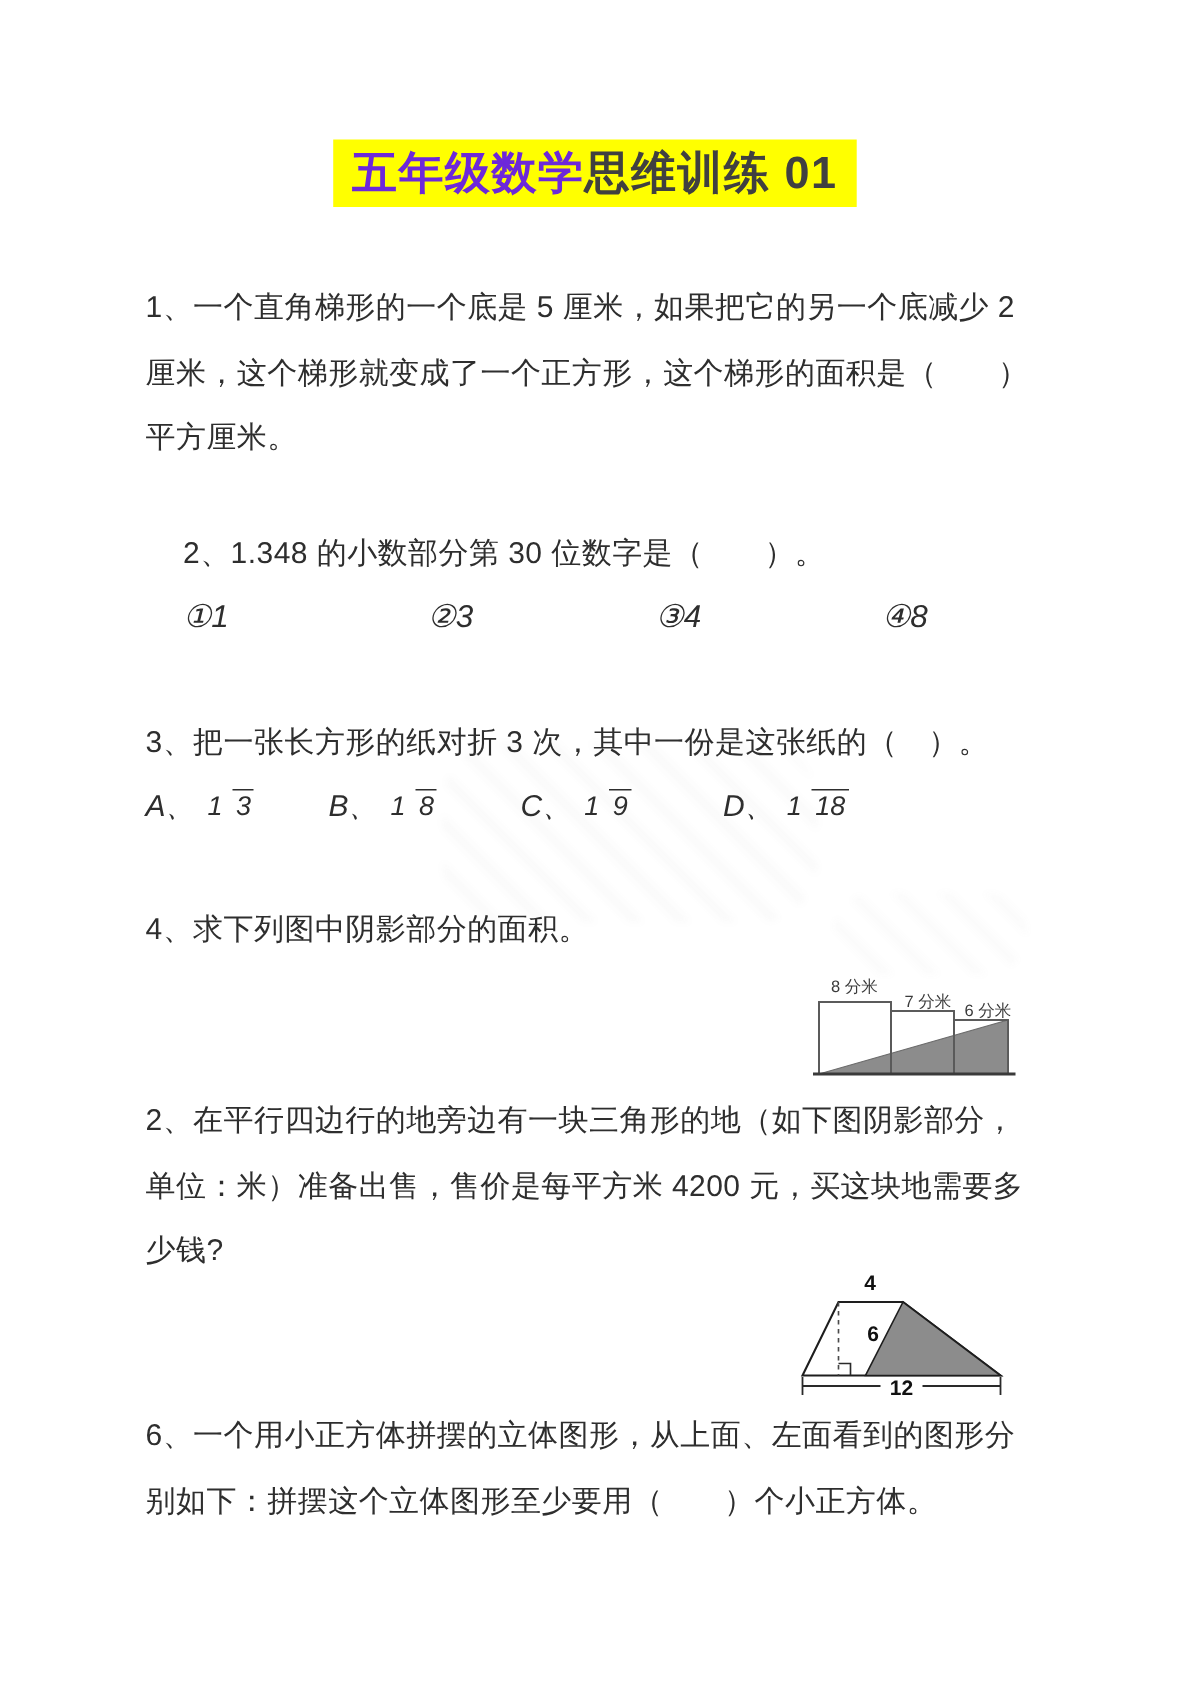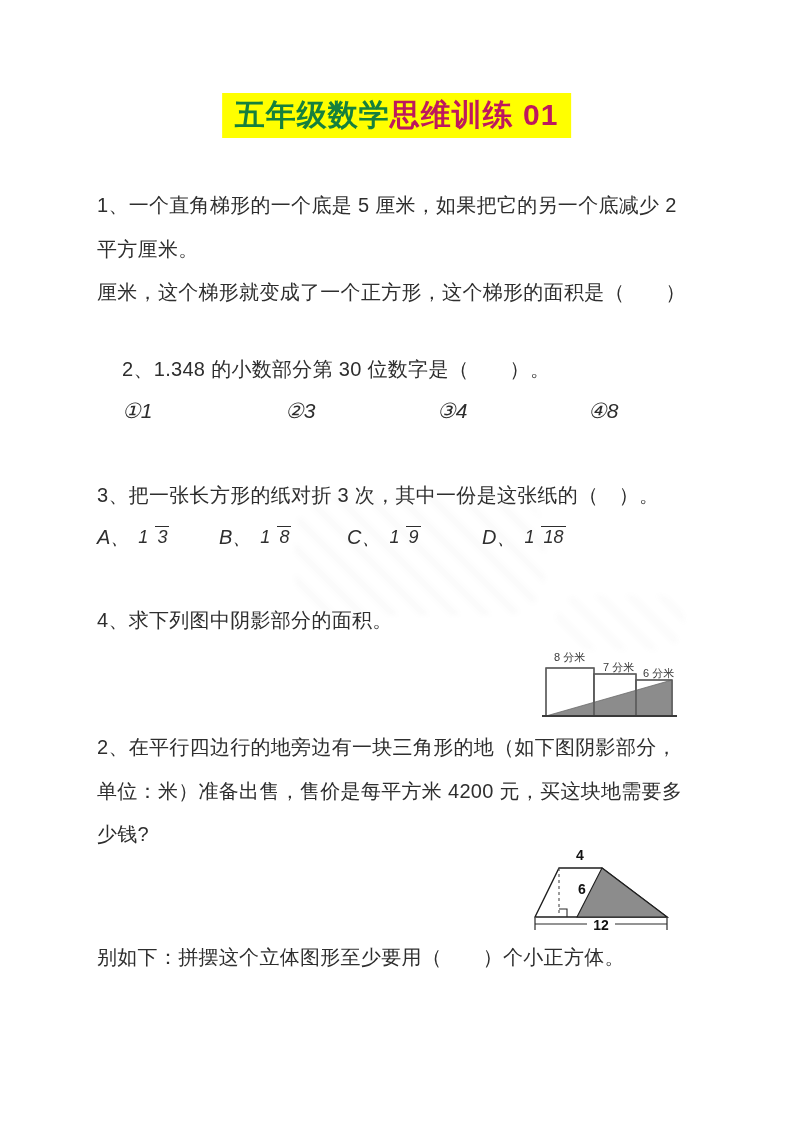--- a/index.html
+++ b/index.html
@@ -5,22 +5,22 @@
   html,body { margin:0; padding:0; background:#ffffff; }
   .page {
     position:relative; width:793px; height:1122px; background:#ffffff;
     font-family:"Liberation Sans", sans-serif; color:#2e2e2e; overflow:hidden;
   }
   .title {
     position:absolute; top:93px; left:50%; transform:translateX(-50%);
     background:#ffff00; padding:2px 13px; font-size:30px; font-weight:bold;
     white-space:nowrap; letter-spacing:1px;
   }
-  .title .dark { color:#15803d; }
-  .title .red  { color:#be185d; }
+  .title .dark { color:#6d28d9; }
+  .title .red  { color:#404040; }
   .q { position:absolute; left:97px; font-size:20px; }
   .ln { line-height:43.5px; white-space:nowrap; letter-spacing:0.3px; }
   .optrow { position:relative; height:34px;font-style:italic; }
   .optrow .opt { position:absolute; top:0; white-space:nowrap; }
   .q2row .opt { font-size:21px; }
   .q3row { height:42px; }
   .q3row .opt { display:flex; align-items:center; }
   .optletter { font-size:20px; margin-right:6px; }
   .frac { display:inline-block; text-align:center; font-size:18px; line-height:1.15; vertical-align:middle; }
   .frac .den { border-top:1.5px solid #2e2e2e; padding:0 2px; }
@@ -39,22 +39,22 @@
 
   <div class="watermark" style="left:295px; top:495px; width:250px; height:120px;"></div>
   <div class="watermark" style="left:555px; top:595px; width:130px; height:55px; opacity:0.3;"></div>
 
   <div class="title">
     <span class="dark">五年级数学</span><span class="red">思维训练 01</span>
   </div>
 
   <div class="q" style="top:184px;">
     <div class="ln">1、一个直角梯形的一个底是 5 厘米，如果把它的另一个底减少 2</div>
+    <div class="ln">厘米，这个梯形就变成了一个正方形，这个梯形的面积是（　　）</div>
     <div class="ln">平方厘米。</div>
-    <div class="ln">厘米，这个梯形就变成了一个正方形，这个梯形的面积是（　　）</div>
   </div>
 
   <div class="q" style="top:348px;margin-left:25px;">
     <div class="ln">2、1.348 的小数部分第 30 位数字是（　　）。</div>
     <div class="optrow q2row" style="margin-top:7px; width:620px;">
       <span class="opt" style="left:0px;">①1</span>
       <span class="opt" style="left:163px;">②3</span>
       <span class="opt" style="left:315px;">③4</span>
       <span class="opt" style="left:466px;">④8</span>
     </div>
@@ -126,16 +126,17 @@
     <text x="55" y="17" font-size="14" fill="#111111" text-anchor="middle" font-weight="bold">4</text>
     <text x="57" y="51" font-size="14" fill="#111111" text-anchor="middle" font-weight="bold">6</text>
     <line x1="10" y1="81" x2="62" y2="81" stroke="#2a2a2a" stroke-width="1.2"></line>
     <line x1="90" y1="81" x2="142" y2="81" stroke="#2a2a2a" stroke-width="1.2"></line>
     <line x1="10" y1="75" x2="10" y2="87" stroke="#2a2a2a" stroke-width="1.2"></line>
     <line x1="142" y1="75" x2="142" y2="87" stroke="#2a2a2a" stroke-width="1.2"></line>
     <text x="76" y="87" font-size="14" fill="#111111" text-anchor="middle" font-weight="bold">12</text>
   </svg>
 
   <div class="q" style="top:936px;">
+    <div class="ln">6、一个用小正方体拼摆的立体图形，从上面、左面看到的图形分</div>
     <div class="ln">别如下：拼摆这个立体图形至少要用（　　）个小正方体。</div>
   </div>
 
 </div>
 
 </body></html>

